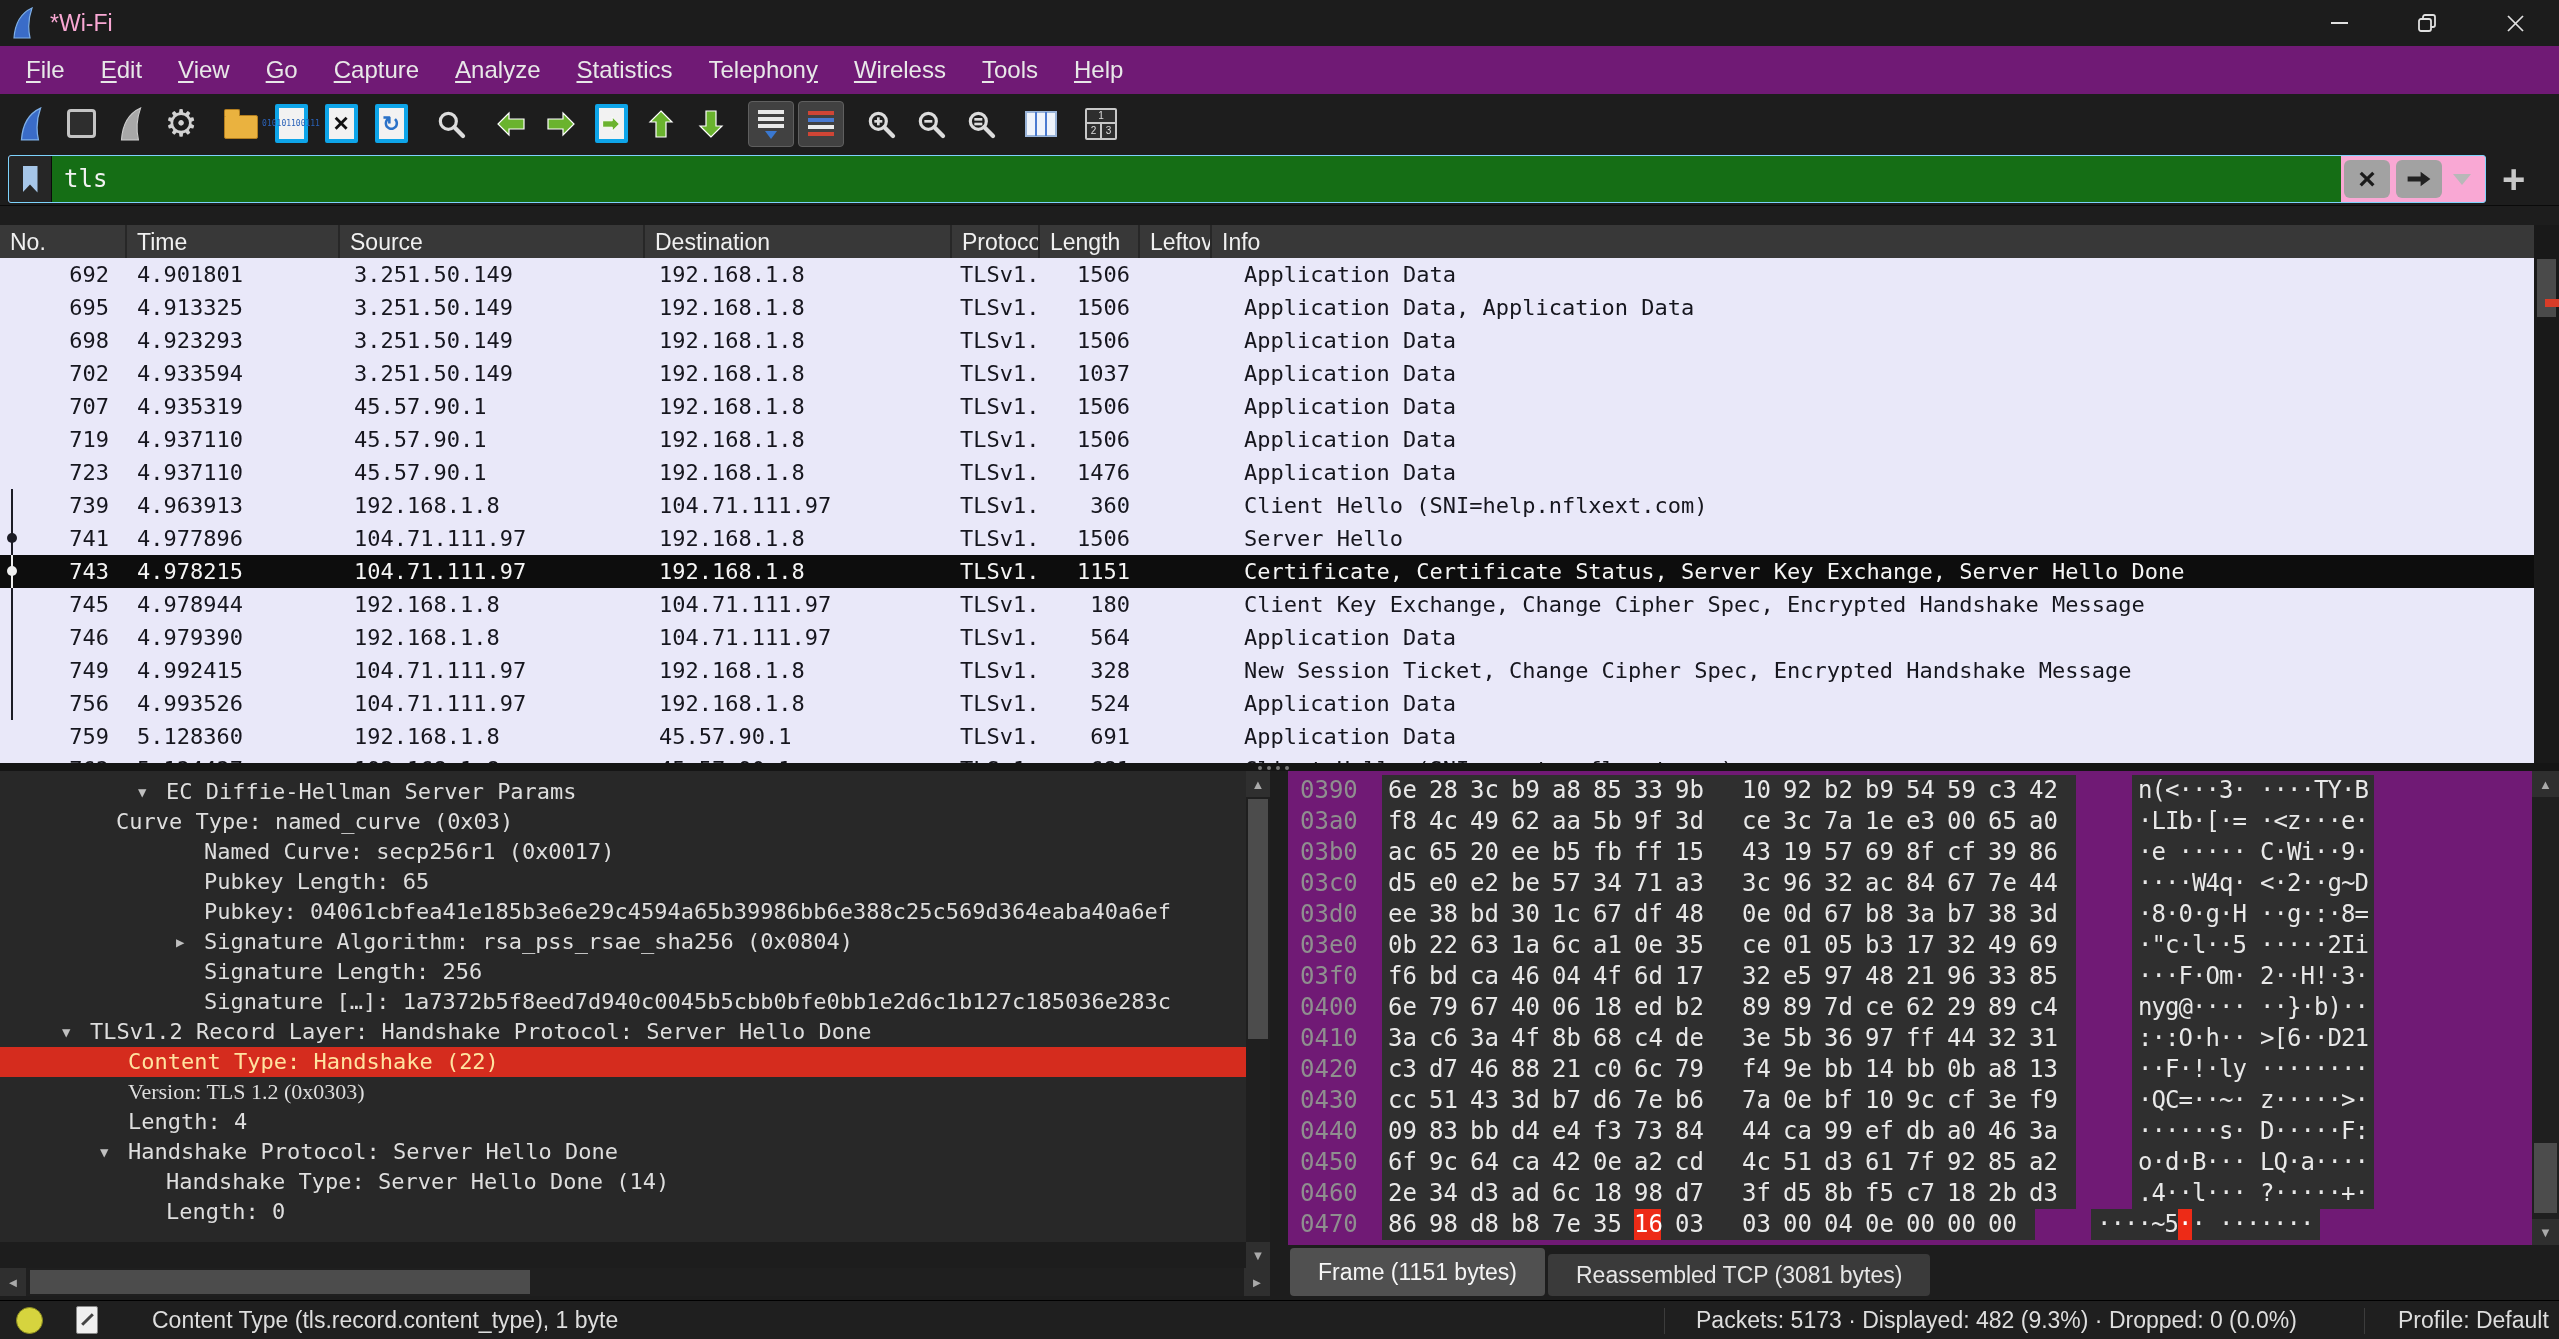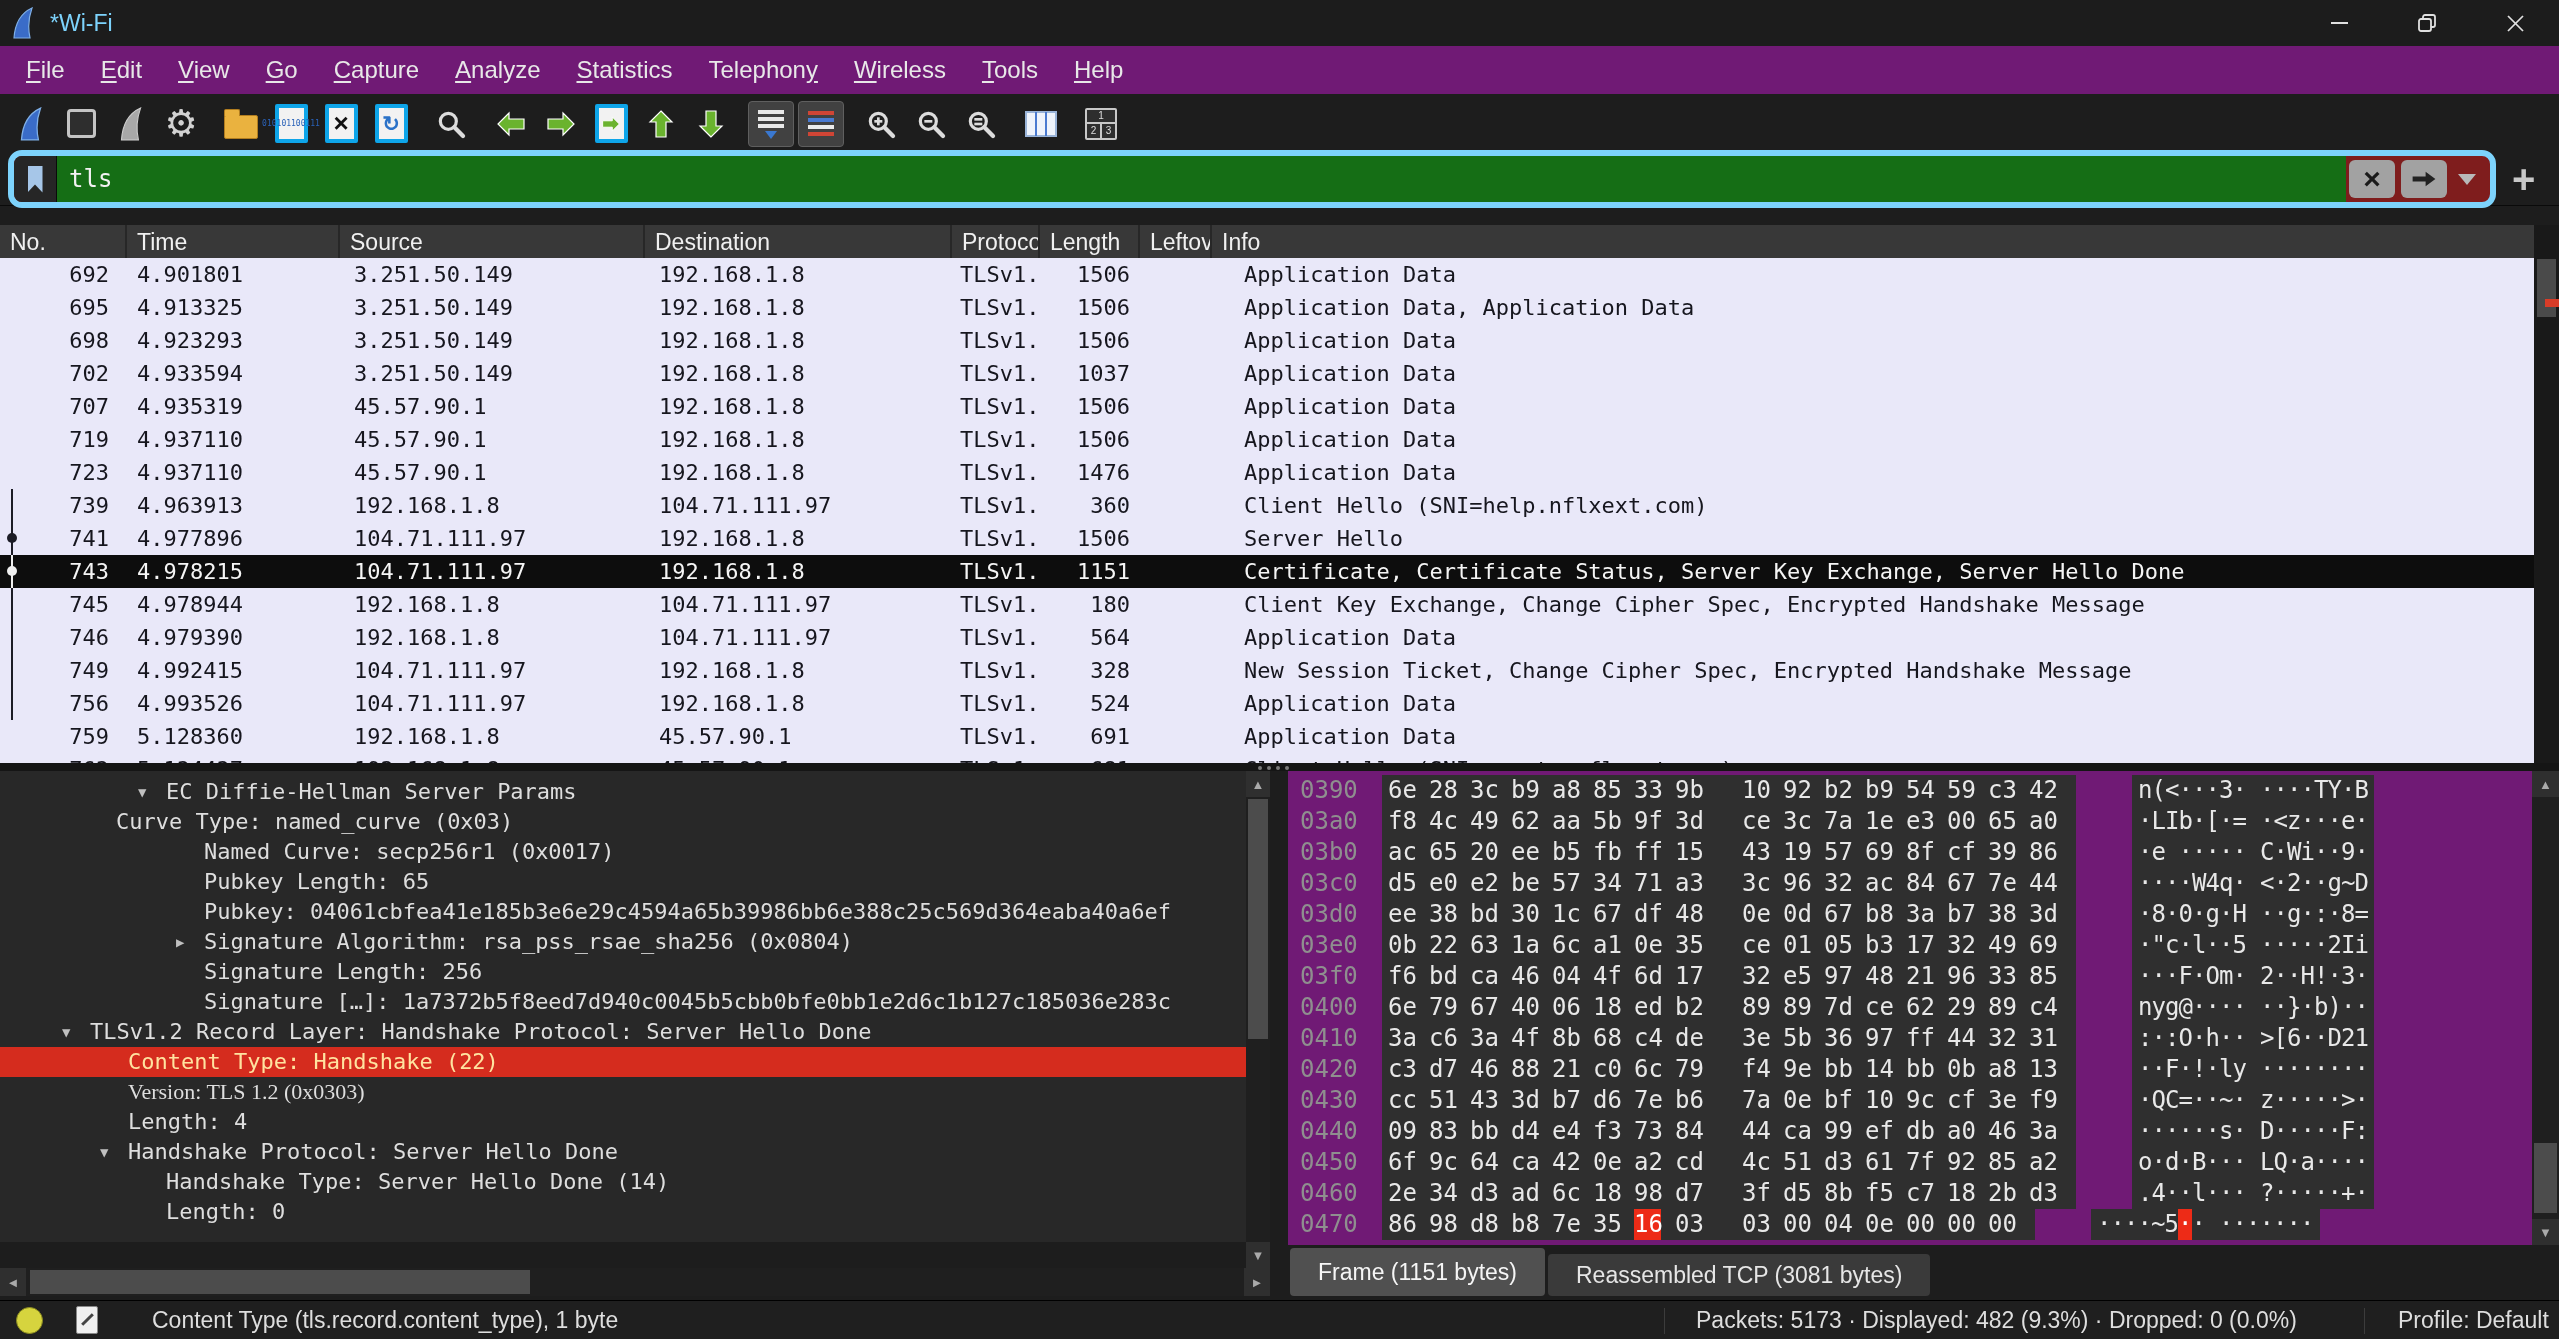--- a/index.html
+++ b/index.html
@@ -1,21 +1,21 @@
 <!DOCTYPE html>
 <html style="--c-filter: #156e15; --c-row: #e9e8f9; --c-rowsel: #0d0d0d; --c-dsel: #d52c1e; --c-hl: #ed2b17; --c-expert: #d6d43e;"><head>
 <meta charset="utf-8">
 <style>
   html,body{margin:0;padding:0;background:#000;}
   .window{position:relative;width:2559px;height:1339px;background:#1d1d1d;font-family:"Liberation Sans",sans-serif;overflow:hidden;}
 
   
   .titlebar{position:absolute;top:0;left:0;right:0;height:46px;background:#1c1c1c;display:flex;align-items:center;}
   .app-logo{margin-left:10px;display:flex;align-items:center;}
-  .title-text{color:#7dd3fc;font-size:23px;margin-left:14px;}
+  .title-text{color:#f9a8d4;font-size:23px;margin-left:14px;}
   .winbtns{position:absolute;right:0;top:0;height:46px;display:flex;}
   .winbtn{width:88px;height:46px;display:flex;align-items:center;justify-content:center;}
 
   
   .menubar{position:absolute;top:46px;left:0;right:0;height:48px;display:flex;align-items:center;padding-left:8px;background:#701a75;}
   .menu-item{color:#e8e8e8;font-size:24px;padding:0 18px;white-space:nowrap;cursor:default;}
   .menu-item u{text-underline-offset:3px;}
 
   
   .toolbar{position:absolute;top:94px;left:0;right:0;height:59px;display:flex;align-items:center;padding-left:6px;background:#1d1d1d;border-bottom:1px solid #000;}
@@ -32,21 +32,21 @@
   .x-black{font-size:26px;color:#111;}
   .reload-glyph{font-size:21px;color:#2a72c8;font-weight:bold;}
   .layout-ic{width:28px;height:28px;border:2px solid #c8c8c8;border-radius:2px;display:flex;flex-direction:column;font-size:10px;color:#ddd;background:#2e2e2e;}
   .layout-ic .r1{height:12px;border-bottom:2px solid #c8c8c8;display:flex;align-items:center;justify-content:center;}
   .layout-ic .r2{flex:1;display:flex;}
   .layout-ic .r2 div{flex:1;display:flex;align-items:center;justify-content:center;}
   .layout-ic .r2 div:first-child{border-right:2px solid #c8c8c8;}
 
   
   .filterbar{position:absolute;top:153px;left:0;right:0;height:52px;background:#1d1d1d;display:flex;align-items:center;padding:0 8px;border-bottom:1px solid #0a0a0a;}
-  .filter-container{width:2476px;height:46px;background:#7f1d1d;border:6px solid #7dd3fc;border-radius:14px;display:flex;align-items:center;overflow:hidden;}
+  .filter-container{width:2476px;height:46px;background:#f9a8d4;border:1px solid #7dd3fc;border-radius:3px;display:flex;align-items:center;overflow:hidden;}
   .bookmark-btn{width:42px;height:46px;background:#262626;border-right:1px solid #0a0a0a;display:flex;align-items:center;justify-content:center;flex:none;}
   .bookmark-shape{width:15px;height:27px;background:#a6c6e8;clip-path:polygon(0 0,100% 0,100% 100%,50% 70%,0 100%);}
   .filter-input{flex:1;height:46px;background:var(--c-filter,#156e15);color:#f2f2f2;font-family:"DejaVu Sans Mono",monospace;font-size:24px;border:none;outline:none;padding:0 12px;min-width:0;}
   .filter-btn{width:46px;height:38px;background:#a2a2a2;border-radius:6px;margin:0 3px;display:flex;align-items:center;justify-content:center;color:#1a1a1a;flex:none;}
   .fx{font-size:30px;font-weight:bold;line-height:1;}
   .caret-down{width:0;height:0;border-left:9px solid transparent;border-right:9px solid transparent;border-top:11px solid #b8b8b8;margin:0 14px 0 8px;}
   .plus-btn{color:#c8c8c8;font-size:40px;margin-left:16px;line-height:1;font-weight:bold;}
 
   
   .plist-header{position:absolute;top:225px;left:0;right:0;height:33px;background:#383838;display:flex;color:#f0f0f0;font-size:23px;overflow:hidden;}

